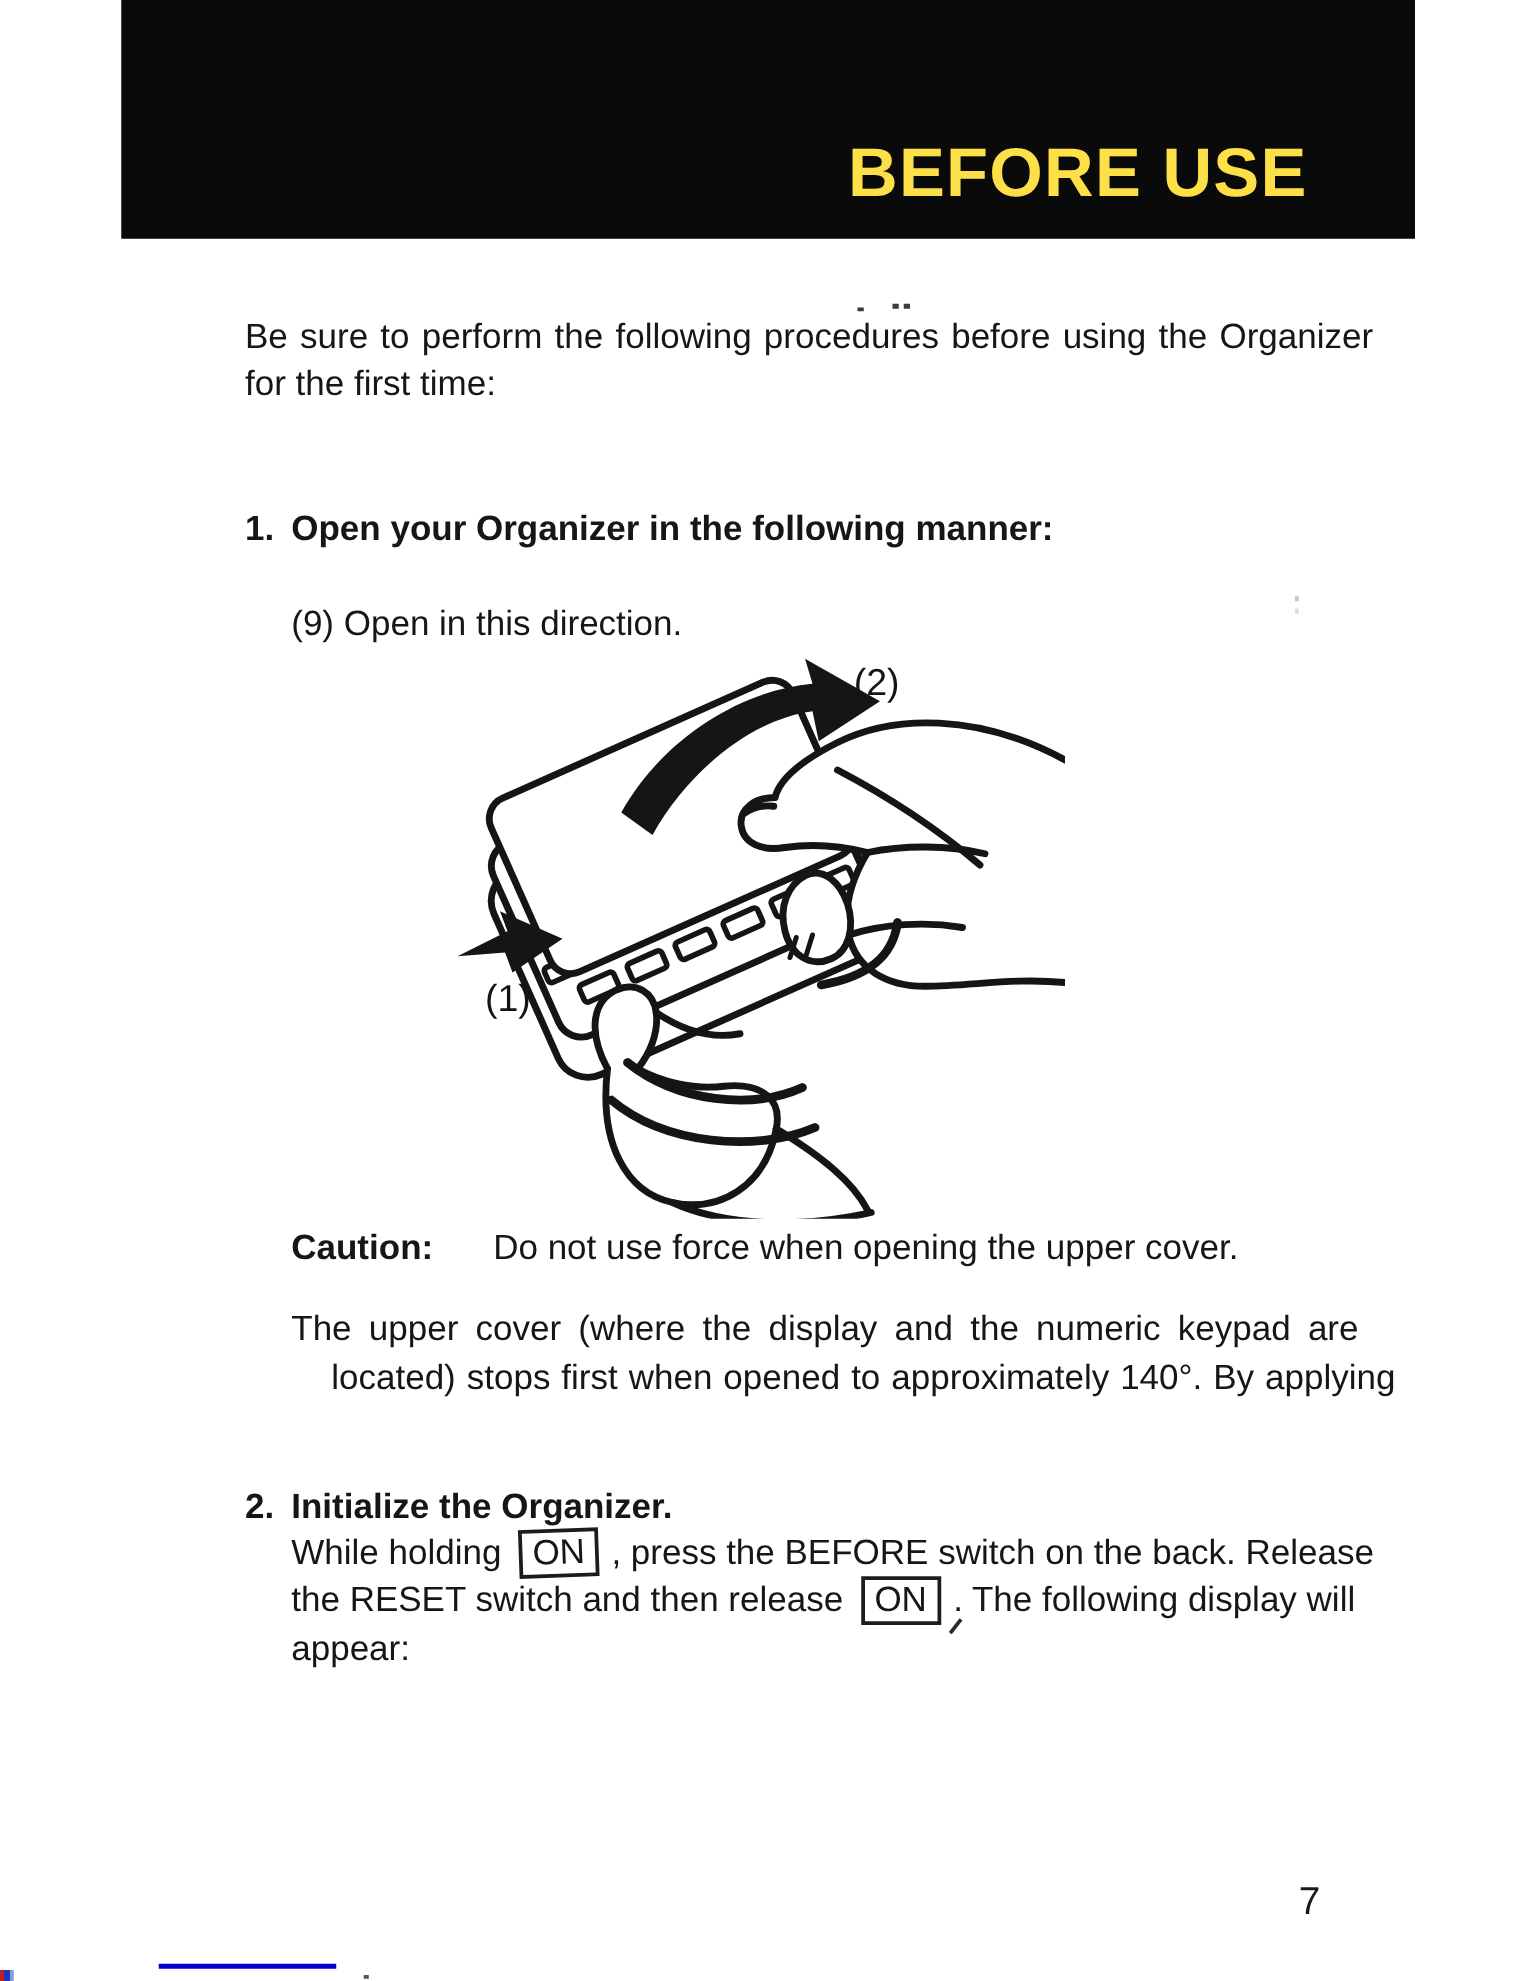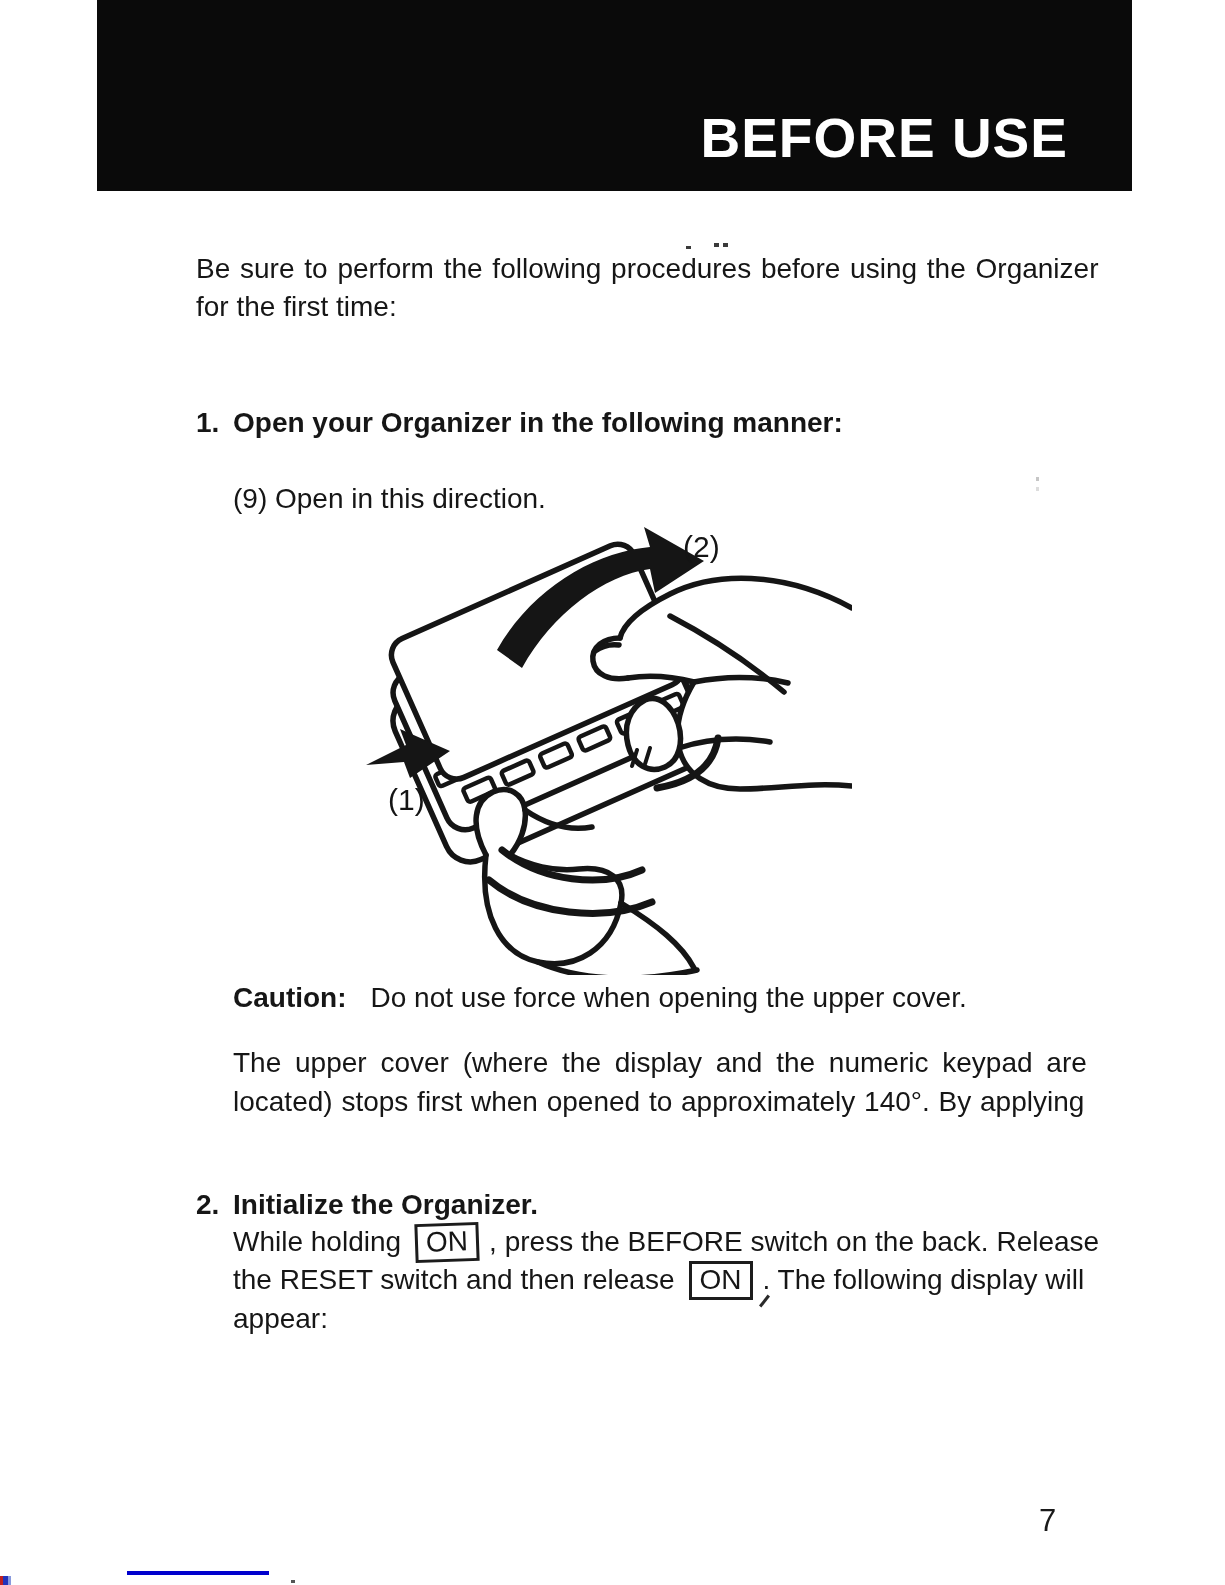--- a/index.html
+++ b/index.html
@@ -7,42 +7,42 @@
     position:relative; width:1225px; height:1585px; background:#ffffff;
     font-family:"Liberation Sans","DejaVu Sans",sans-serif; color:#161616;
     overflow:hidden;
   }
   .abs { position:absolute; }
   .nowrap { white-space:nowrap; }
   .bold { font-weight:700; }
 
   .header-bar { left:97px; top:0; width:1035px; height:191px; background:#0a0a0a; }
   .page-title {
-    position:absolute; right:64px; bottom:21px;
-    font-size:55px; font-weight:700; color:#ffffff; letter-spacing:1px;
+    position:absolute; right:86px; bottom:21px;
+    font-size:55px; font-weight:700; color:#fde047; letter-spacing:1px;
   }
 
   .bodytext { font-size:28px; line-height:38px; }
 
   .intro { left:196px; top:250px; width:860px; }
   .intro .ln1 { word-spacing:2px; }
 
   .step-num   { font-weight:700; }
   .step-head  { font-weight:700; }
 
   .figure-wrap { left:352px; top:520px; width:500px; height:455px; }
   .fig-label { position:absolute; font-size:30px; color:#141414; }
   .fig-label-2 { left:331px; top:10px; }
   .fig-label-1 { left:36px; top:263px; }
 
-  .caution-row { left:233px; top:979px; display:flex; gap:24px; }
+  .caution-row { left:233px; top:979px; display:flex; gap:48px; }
 
   .para { left:233px; top:1044px; width:830px; line-height:38.5px; }
   .para .ln1 { word-spacing:6px; }
-  .para .ln2 { word-spacing:1px; }
+  .para .ln2 { word-spacing:1px;margin-left:32px; }
 
   .on-key {
     display:inline-block; border:3px solid #1c1c1c; padding:0 8px 2px;
     margin:0 10px 0 14px; line-height:31px; font-size:28px; background:#fff;
   }
   .on-key.tilt { transform:rotate(-2deg); }
 
   .page-num { left:1039px; top:1503px; font-size:31px; color:#1a1a1a; }
 
   .accent-line { left:127px; top:1571px; width:142px; height:4px; }

